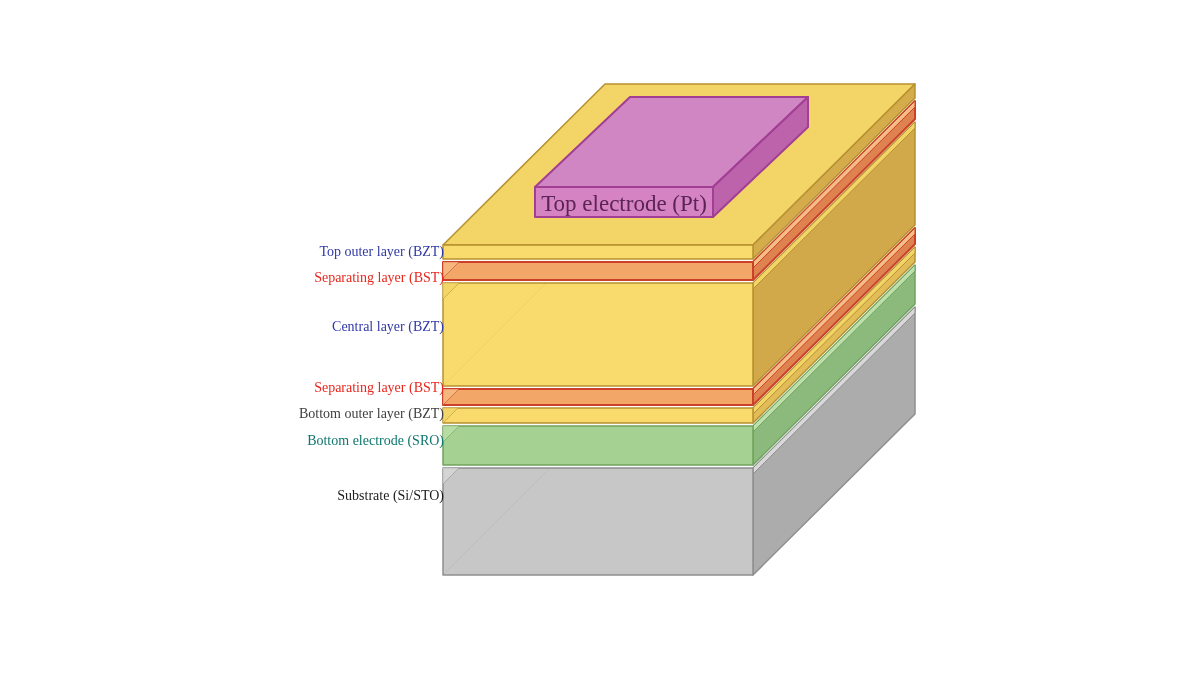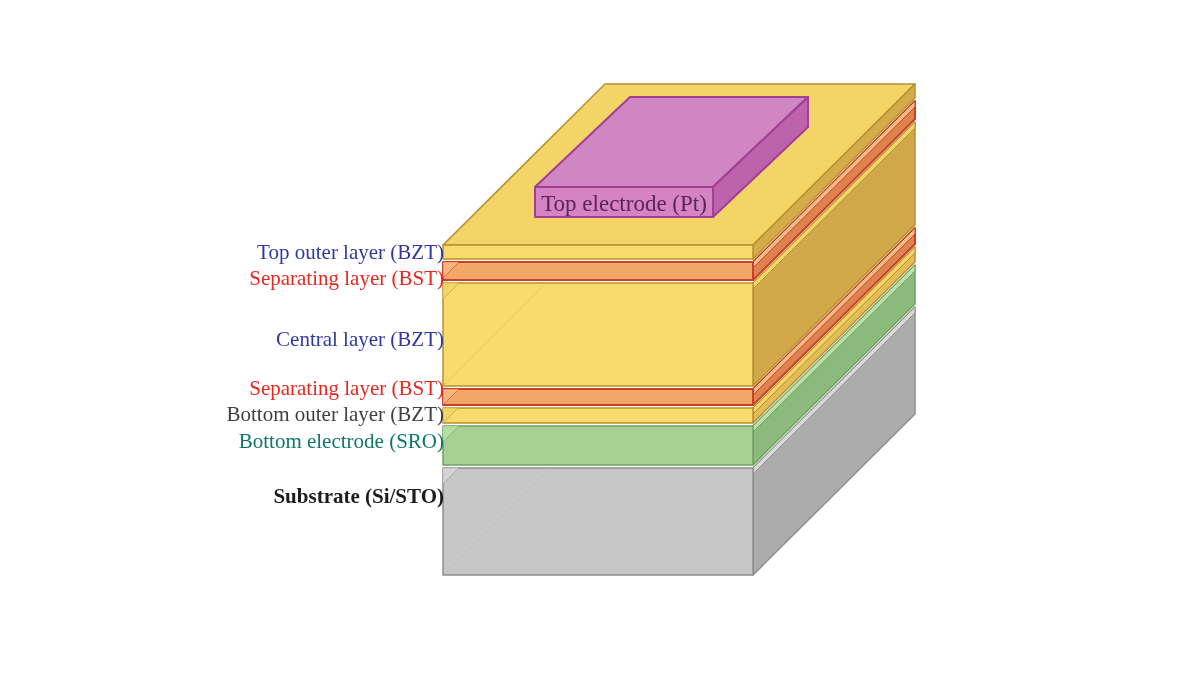--- a/index.html
+++ b/index.html
@@ -11,21 +11,21 @@
     background: #ffffff;
     overflow: hidden;
     font-family: "Liberation Serif", "DejaVu Serif", serif;
   }
   #stack-svg { position: absolute; left: 0; top: 0; }
   .layer-label {
     position: absolute;
     left: 138px;
     width: 306px;
     text-align: right;
-    font-size: 21px;
+    font-size: 14px;
     line-height: 26px;
     white-space: nowrap;
     font-family: "Liberation Serif", "DejaVu Serif", serif;
   }
   .electrode-text {
     font-family: "Liberation Serif", "DejaVu Serif", serif;
     font-size: 23px;
   }
 </style>
 </head>
@@ -70,19 +70,19 @@
       <polygon points="443,245 753,245 753,259 443,259" fill="#F8DB6C" stroke="#B6912F" stroke-width="1.5" stroke-linejoin="round"></polygon>
       <polygon points="535,187 713,187 808,97 630,97" fill="#CF86C3" stroke="#A23E93" stroke-width="2" stroke-linejoin="round"></polygon>
       <polygon points="713,187 808,97 808,127 713,217" fill="#BC63AC" stroke="#A23E93" stroke-width="2" stroke-linejoin="round"></polygon>
       <polygon points="535,187 713,187 713,217 535,217" fill="#D583C3" stroke="#A23E93" stroke-width="2" stroke-linejoin="round"></polygon>
       <text x="624" y="211" text-anchor="middle" fill="#5C2456" class="electrode-text">Top electrode (Pt)</text>
     </svg>
 
   <div>
     <div class="layer-label" style="top: 239px; color: rgb(49, 56, 163);">Top outer layer (BZT)</div>
     <div class="layer-label" style="top: 265px; color: rgb(232, 39, 30);">Separating layer (BST)</div>
-    <div class="layer-label" style="top: 326px; color: rgb(49, 56, 163);">Central layer (BZT)</div>
+    <div class="layer-label" style="top: 314px; color: rgb(49, 56, 163);">Central layer (BZT)</div>
     <div class="layer-label" style="top: 375px; color: rgb(232, 39, 30);">Separating layer (BST)</div>
     <div class="layer-label" style="top: 401px; color: #404040;">Bottom outer layer (BZT)</div>
     <div class="layer-label" style="top: 428px; color: #0f766e;">Bottom electrode (SRO)</div>
-    <div class="layer-label" style="top: 483px; color: rgb(28, 28, 28); font-weight: bold;">Substrate (Si/STO)</div>
+    <div class="layer-label" style="top: 483px; color: rgb(28, 28, 28);">Substrate (Si/STO)</div>
   </div>
 </div>
 
 </body></html>

